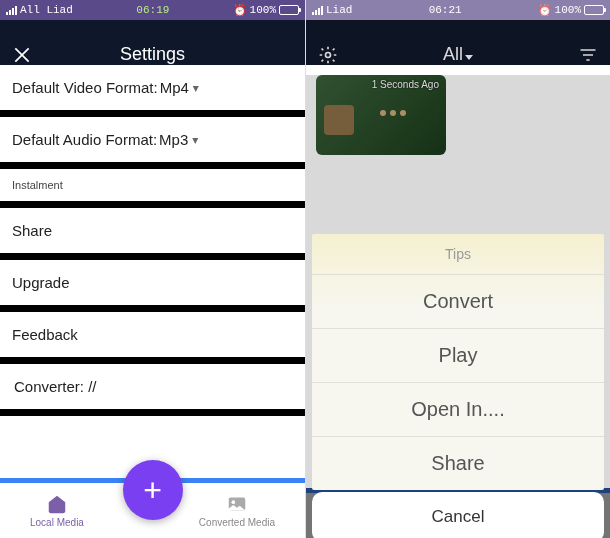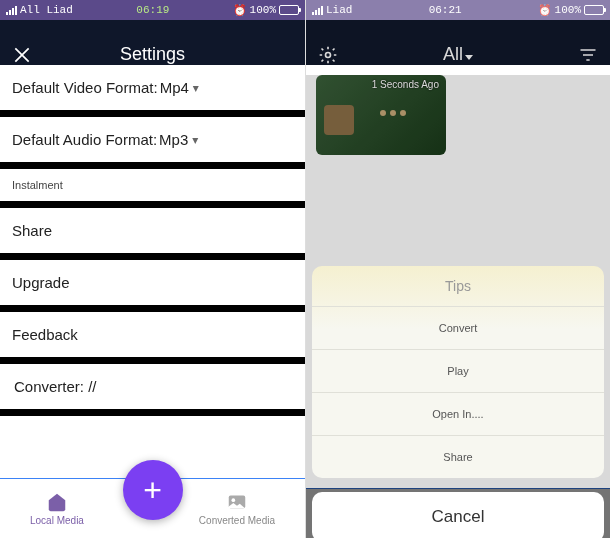--- a/index.html
+++ b/index.html
@@ -21,37 +21,37 @@
 .nav-title { position:absolute; left:0; right:0; text-align:center; font-size:18px; pointer-events:none; }
 .nav-title-underline { border-bottom: 1px solid rgba(255,255,255,0.6); padding-bottom:2px; }
 .nav-left, .nav-right { z-index: 2; display:flex; align-items:center; }
 .nav-right { margin-left: auto; }
 .icon-x svg, .icon-gear svg, .icon-filter svg { width:20px; height:20px; }
 .list { background:#fff; }
 .list-row { padding: 14px 12px; border-bottom: 7px solid #000000; font-size: 15px; color:#222; display:flex; align-items:center; }
 .list-row.small { font-size: 11px; color:#444; padding: 10px 12px; }
 .list-row .val { margin-left:2px;}
 .list-row .chev { margin-left:4px; color:#666; font-size:12px;}
-.bottombar { position:absolute; bottom:0; left:0; right:0; height:60px; border-top:1px solid #3b82f6; display:flex; align-items:center; justify-content:space-between; padding:0 30px; background:#fff;}
+.bottombar { position:absolute; bottom:0; left:0; right:0; height:60px; border-top:5px solid #3b82f6; display:flex; align-items:center; justify-content:space-between; padding:0 30px; background:#fff;}
 .bottombar.dim { filter:brightness(0.6); background:#e5e5e5;}
 .tab { display:flex; flex-direction:column; align-items:center; gap:2px; font-size:10px; color:#888;}
 .tab.active { color:#7b5fa8;}
 .tab svg{width:22px;height:22px;}
 .fab { position:absolute; bottom:18px; left:50%; transform:translateX(-50%); width:60px; height:60px; border-radius:50%; background:#7b3ff2; display:flex; align-items:center; justify-content:center; color:#fff; font-size:32px; font-weight:300; box-shadow:0 2px 8px rgba(0,0,0,0.3);}
 
 .content-area { position:relative; height:calc(100% - 65px); }
 .card { margin:10px; width:130px; height:80px; background:linear-gradient(135deg,#3a5f3a,#1a3a1a); border-radius:6px; position:relative; overflow:hidden;}
 .card-time { position:absolute; top:4px; right:7px; color:#fff; font-size:10px; text-shadow:0 0 2px #000;margin-left:8px;}
 .card-square { position:absolute; left:8px; top:30px; width:30px; height:30px; background:#8b6f47; border-radius:4px;}
 .card-dots { position:absolute; right:40px; top:35px; display:flex; gap:4px;}
 .card-dots span{width:6px;height:6px;border-radius:50%;background:#c7a878;}
 .overlay { position:absolute; top:0; left:0; right:0; bottom:0; background:rgba(0,0,0,0.15); display:flex; flex-direction:column; justify-content:flex-end; padding:6px;}
-.sheet { background:#f7f7f0; border-radius:10px; overflow:hidden; margin-bottom:14px;}
+.sheet { background:#f7f7f0; border-radius:2px; overflow:hidden; margin-bottom:2px;}
 .sheet-gradient { background:linear-gradient(180deg,#f5f0d0 0%, #f7f7f0 30%);}
-.sheet-row { padding:15px; text-align:center; font-size:11px; color:#555; border-bottom:1px solid #e0e0d8;}
+.sheet-row { padding:15px; text-align:center; font-size:20px; color:#555; border-bottom:1px solid #e0e0d8;}
 .sheet-row:last-child{border-bottom:none;}
 .sheet-row.title { color:#999; font-size:14px; padding:12px;}
 .sheet-cancel { background:#fff; border-radius:10px; padding:15px; text-align:center; font-size:17px; color:#333;}
 .dropdown-caret { display:inline-block; margin-left:2px; width:0; height:0; border-left:4px solid transparent; border-right:4px solid transparent; border-top:5px solid #fff;}
 </style>
 </head>
 <body>
 
 <div class="phone">
   <div class="statusbar">

